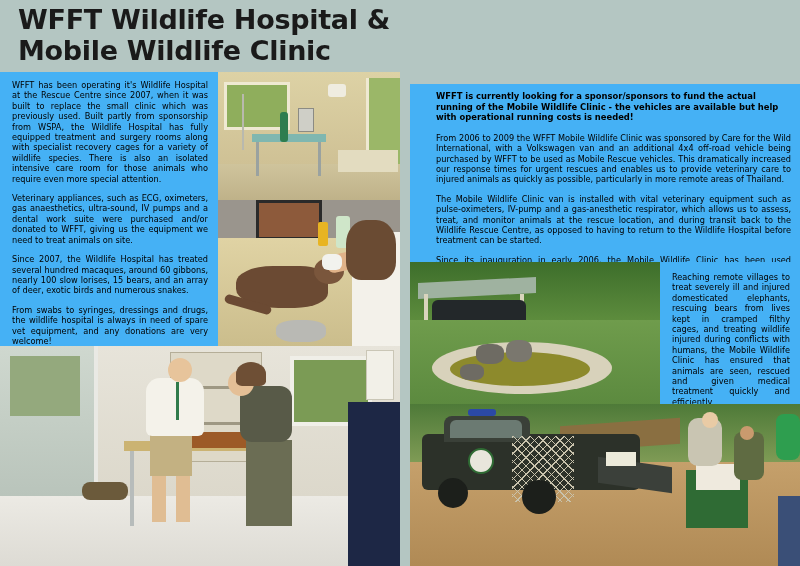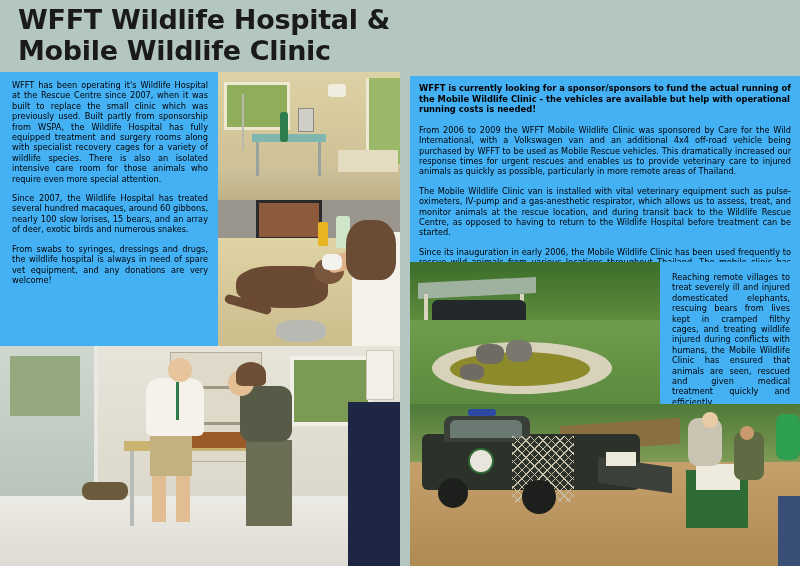--- a/index.html
+++ b/index.html
@@ -23,22 +23,22 @@
   .col-right{position:absolute;left:410px;top:72px;width:390px;height:494px;}
   .divider{position:absolute;left:400px;top:0;width:10px;height:566px;background:#b4c6c2;}
 
   
   .bluepanel{background:#45b1f5;color:#000;}
   .bp-left{
     position:absolute;left:0;top:0;width:218px;height:274px;
     padding:8px 10px 0 12px;box-sizing:border-box;
   }
   .bp-right{
-    position:absolute;left:0;top:4px;width:390px;height:190px;
-    padding:7px 9px 0 9px;box-sizing:border-box;
+    position:absolute;left:0;top:12px;width:390px;height:190px;
+    padding:7px 9px 0 26px;box-sizing:border-box;
   }
   .bp-right-lower{
     position:absolute;left:250px;top:190px;width:140px;height:160px;
     padding:10px 10px 0 12px;box-sizing:border-box;background:#45b1f5;
   }
   p.para{
     margin:0 0 9px 0;font-size:8.2px;line-height:10.4px;
     text-align:justify;color:#000;
   }
   p.lead{
@@ -170,20 +170,21 @@
   <div class="header">
     <div class="title">WFFT Wildlife Hospital &amp; Mobile Wildlife Clinic</div>
   </div>
 
   <div class="divider"></div>
 
   <div class="col-left">
 
     <div class="bluepanel bp-left">
       <p class="para">WFFT has been operating it's Wildlife Hospital at the Rescue Centre since 2007, when it was built to replace the small clinic which was previously used. Built partly from sponsorship from WSPA, the Wildlife Hospital has fully equipped treatment and surgery rooms along with specialist recovery cages for a variety of wildlife species. There is also an isolated intensive care room for those animals who require even more special attention.</p>
+      <p class="para">Veterinary appliances, such as ECG, oximeters, gas anaesthetics, ultra-sound, IV pumps and a dental work suite were purchased and/or donated to WFFT, giving us the equipment we need to treat animals on site.</p>
       <p class="para">Since 2007, the Wildlife Hospital has treated several hundred macaques, around 60 gibbons, nearly 100 slow lorises, 15 bears, and an array of deer, exotic birds and numerous snakes.</p>
       <p class="para">From swabs to syringes, dressings and drugs, the wildlife hospital is always in need of spare vet equipment, and any donations are very welcome!</p>
     </div>
 
     <div class="ph" id="photo-surgery">
       <div class="wall"></div>
         <div class="win"></div>
         <div class="win2"></div>
       <div class="floor"></div>
         <div class="bench"></div>

